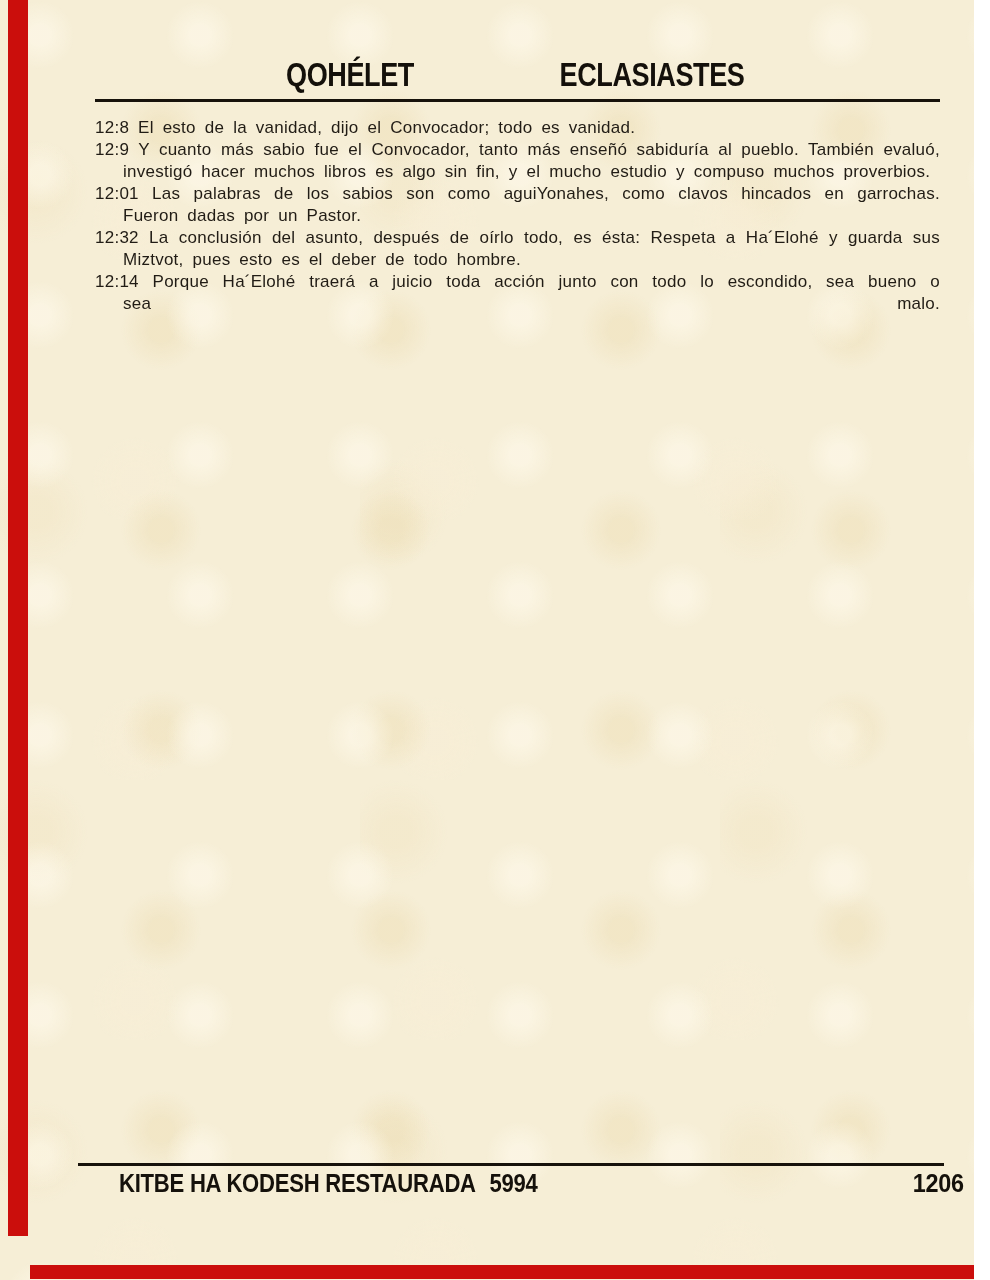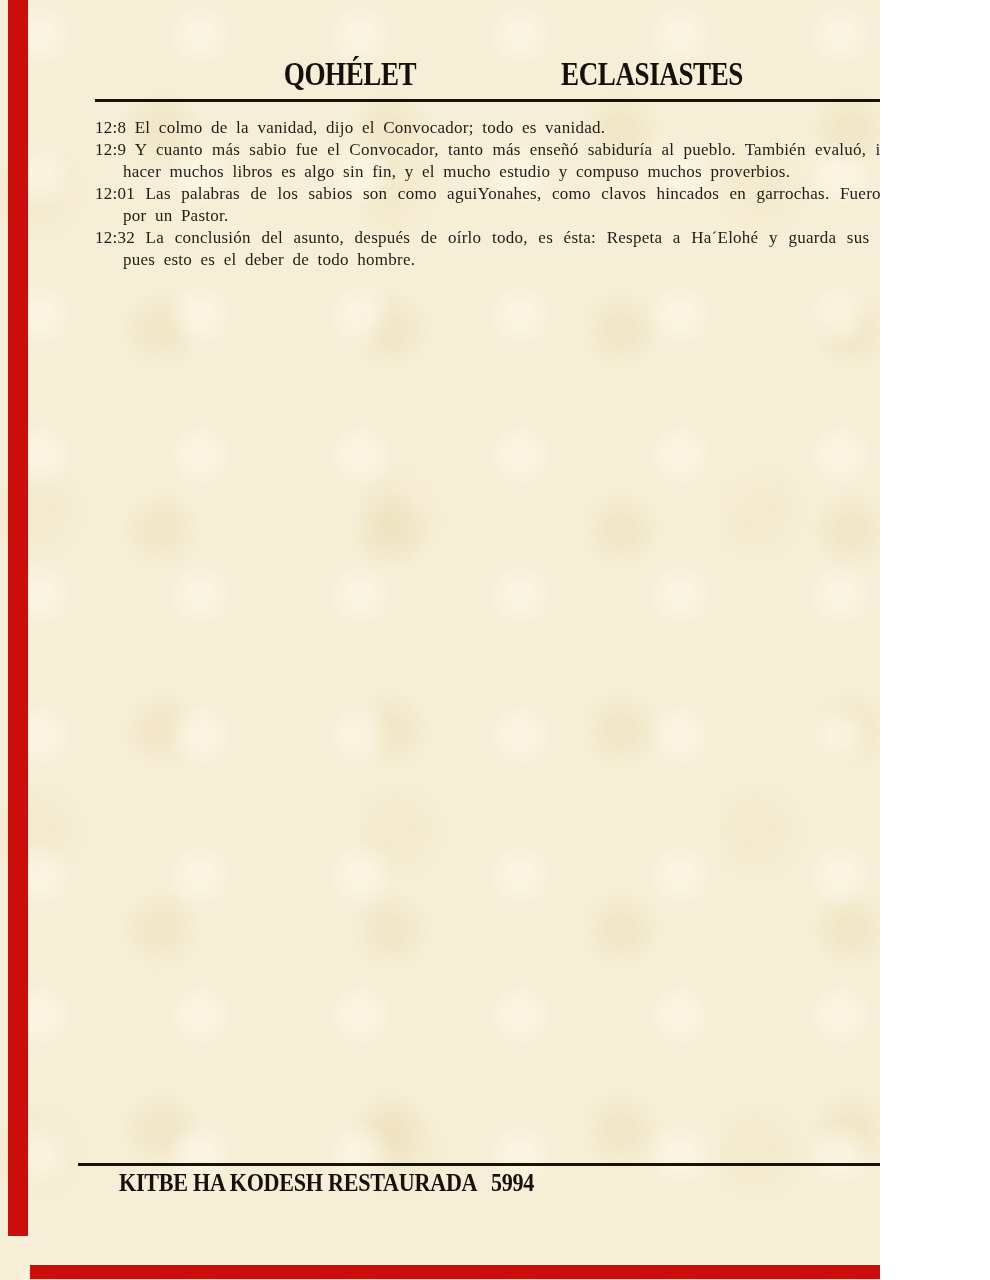--- a/index.html
+++ b/index.html
@@ -1,18 +1,18 @@
 <!DOCTYPE html>
 <html><head>
 <meta charset="utf-8">
 <style>
   html,body{margin:0;padding:0;background:#ffffff;}
   .page{
-    position:relative;width:880px;height:1280px;overflow:hidden;
-    font-family:Liberation Serif, serif;
+    position:relative;width:974px;height:1280px;overflow:hidden;
+    font-family:Liberation Sans, sans-serif;
     background-color:#f6eed6;
     background-image:
       radial-gradient(circle at 25% 25%, rgba(255,250,236,.55) 0 10px, rgba(255,250,236,0) 34px),
       radial-gradient(circle at 70% 65%, rgba(235,219,176,.40) 0 12px, rgba(235,219,176,0) 40px),
       radial-gradient(circle at 45% 85%, rgba(248,238,214,.60) 0 14px, rgba(248,238,214,0) 44px),
       radial-gradient(circle at 10% 60%, rgba(240,226,190,.35) 0 16px, rgba(240,226,190,0) 52px);
     background-size:160px 140px,230px 200px,300px 260px,360px 320px;
   }
   .red-bar-left{position:absolute;left:8px;top:0;width:20px;height:1236px;background:#cb0e0c;}
   .red-bar-bottom{position:absolute;left:30px;top:1265px;width:960px;height:14px;background:#cb0e0c;}
@@ -51,24 +51,31 @@
 
   <div class="red-bar-left"></div>
   <div class="red-bar-bottom"></div>
 
   <span class="title title-left">QOHÉLET</span>
   <span class="title title-right">ECLASIASTES</span>
 
   <div class="rule rule-header"></div>
 
   <div class="verses">
-    <p class="verse">12:8 El colmo de la vanidad, dijo el Convocador; todo es vanidad.</p>
+    <p class="verse">12:8 El esto de la vanidad, dijo el Convocador; todo es vanidad.</p>
     <p class="verse">12:9 Y cuanto más sabio fue el Convocador, tanto más enseñó sabiduría al pueblo. También evaluó, investigó hacer muchos libros es algo sin fin, y el mucho estudio y compuso muchos proverbios.</p>
     <p class="verse">12:01 Las palabras de los sabios son como aguiYonahes, como clavos hincados en garrochas. Fueron dadas por un Pastor.</p>
     <p class="verse">12:32 La conclusión del asunto, después de oírlo todo, es ésta: Respeta a Ha´Elohé y guarda sus Miztvot, pues esto es el deber de todo hombre.</p>
+    <div class="verse-last">
+      <div class="verse-last-body">12:14 Porque Ha´Elohé traerá a juicio toda acción junto con todo lo escondido, sea bueno o</div>
+      <div class="verse-last-line">
+        <span>sea</span>
+        <span>malo.</span>
+      </div>
+    </div>
   </div>
 
   <div class="rule rule-footer"></div>
 
   <div class="footer">
     <span class="footer-left">
       <span>KITBE HA KODESH RESTAURADA</span><span class="footer-year">5994</span>
     </span>
     <span class="footer-page-number">1206</span>
   </div>

